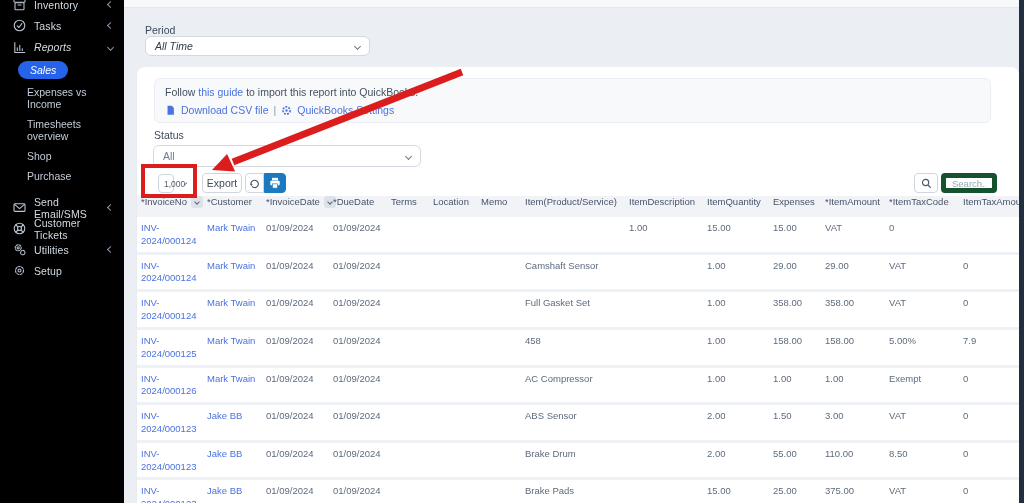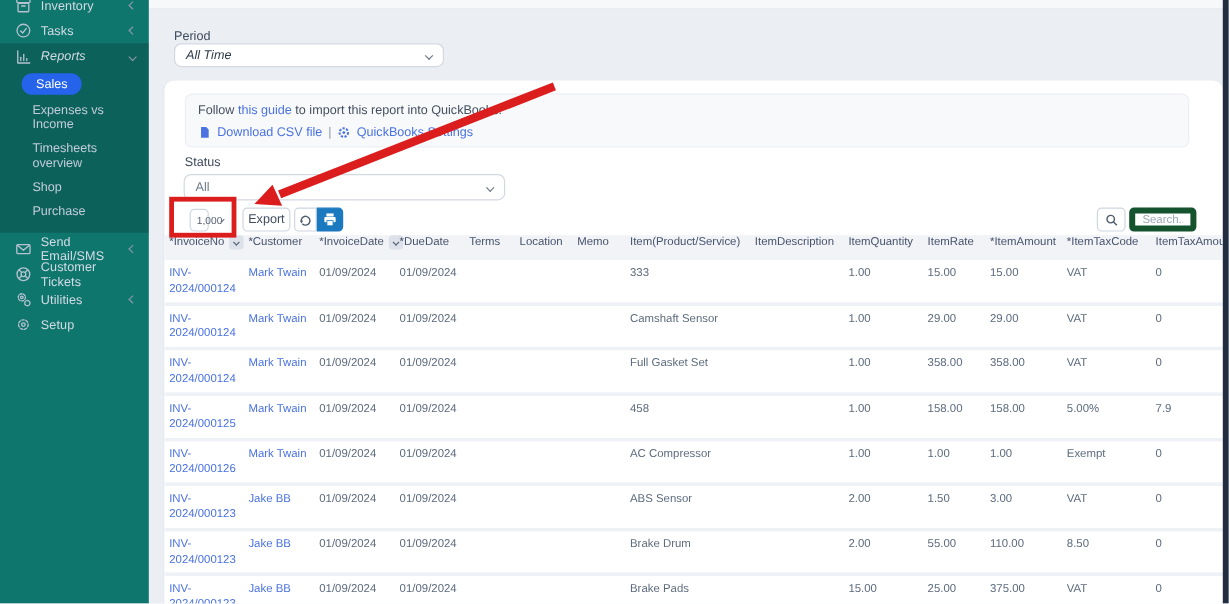--- a/index.html
+++ b/index.html
@@ -1,32 +1,32 @@
 <!DOCTYPE html>
 <html><head>
 <meta charset="utf-8">
 <style>
   * { margin:0; padding:0; box-sizing:border-box; }
   html,body { width:1024px; height:503px; overflow:hidden; }
   body { font-family:"Liberation Sans", sans-serif; background:#ebeef3; position:relative; }
 
   
-  .sidebar { position:absolute; left:0; top:0; width:124px; height:503px; background:#0f766e; z-index:5; }
+  .sidebar { position:absolute; left:0; top:0; width:124px; height:503px; background:#000000; z-index:5; }
   .side-list { position:absolute; top:-6px; left:0; right:0; }
   .side-item { display:flex; align-items:center; height:21px; padding:0 11px 0 12px; cursor:pointer; }
   .side-item .ic { width:14px; height:14px; margin-right:8px; flex:0 0 14px; display:flex; align-items:center; justify-content:center; }
   .side-item .lbl { flex:1; font-size:10.5px; color:#d3dbe5; font-weight:500; letter-spacing:.1px; }
   .chev { width:5px; height:5px; border-right:1.4px solid #8b98ab; border-bottom:1.4px solid #8b98ab; display:inline-block; }
   .chev.left { transform:rotate(135deg); }
   .chev.down { transform:rotate(45deg); }
   .reports-block { background:rgba(0,0,0,.17); padding-bottom:8px; }
   .reports-block .side-item { height:22px;font-style:italic; }
   .sub-item { display:block; padding:4px 8px 4px 27px; font-size:10.5px; color:#c2ccd9; cursor:pointer; }
   .sub-item.pill-row { padding:3px 8px 3px 18px; }
-  .pill { display:inline-block; background:#2563eb; color:#fff; border-radius:999px; padding:2.5px 12px 3.5px; font-size:10.5px; }
+  .pill { display:inline-block; background:#2563eb; color:#fff; border-radius:999px; padding:2.5px 12px 3.5px; font-size:10.5px;font-style:italic; }
   svg.sic { stroke:#b7c2d1; fill:none; stroke-width:1.1; stroke-linecap:round; stroke-linejoin:round; }
 
   
   .main { position:absolute; left:124px; top:0; right:0; bottom:0; }
   .topstrip { position:absolute; left:0; right:0; top:0; height:8px; background:#f7f8fa; border-bottom:1px solid #e3e7ed; }
   .field-label { position:absolute; font-size:10.5px; color:#3d4a5c; }
   .fake-select { position:absolute; background:#fff; border:1px solid #d3d9e1; border-radius:6px; display:flex; align-items:center; font-size:10.5px; color:#2f3a49; padding:0 9px; cursor:pointer; }
   .fake-select .chev { margin-left:auto; border-color:#6c7889; }
 
   .card { position:absolute; left:13px; top:67px; width:882px; height:450px; background:#fff; border-radius:8px 8px 0 0; box-shadow:0 1px 2px rgba(25,39,60,.06); overflow:hidden; }
@@ -258,42 +258,41 @@
         <div class="th">
           <span>Item(Product/Service)</span>
         </div>
         <div class="th">
           <span>ItemDescription</span>
         </div>
         <div class="th">
           <span>ItemQuantity</span>
         </div>
         <div class="th">
-          <span>ItemRate</span>
+          <span>Expenses</span>
         </div>
         <div class="th">
           <span>*ItemAmount</span>
         </div>
         <div class="th">
           <span>*ItemTaxCode</span>
         </div>
         <div class="th">
           <span>ItemTaxAmount</span>
         </div>
       </div>
     <div class="grid-body" id="tbody">
         <div class="tr">
           <div class="td link">INV-2024/000124</div>
           <div class="td link">Mark Twain</div>
           <div class="td">01/09/2024</div>
           <div class="td">01/09/2024</div>
           <div class="td"></div>
           <div class="td"></div>
           <div class="td"></div>
-          <div class="td">333</div>
           <div class="td"></div>
           <div class="td">1.00</div>
           <div class="td">15.00</div>
           <div class="td">15.00</div>
           <div class="td">VAT</div>
           <div class="td">0</div>
         </div>
         <div class="tr">
           <div class="td link">INV-2024/000124</div>
           <div class="td link">Mark Twain</div>

